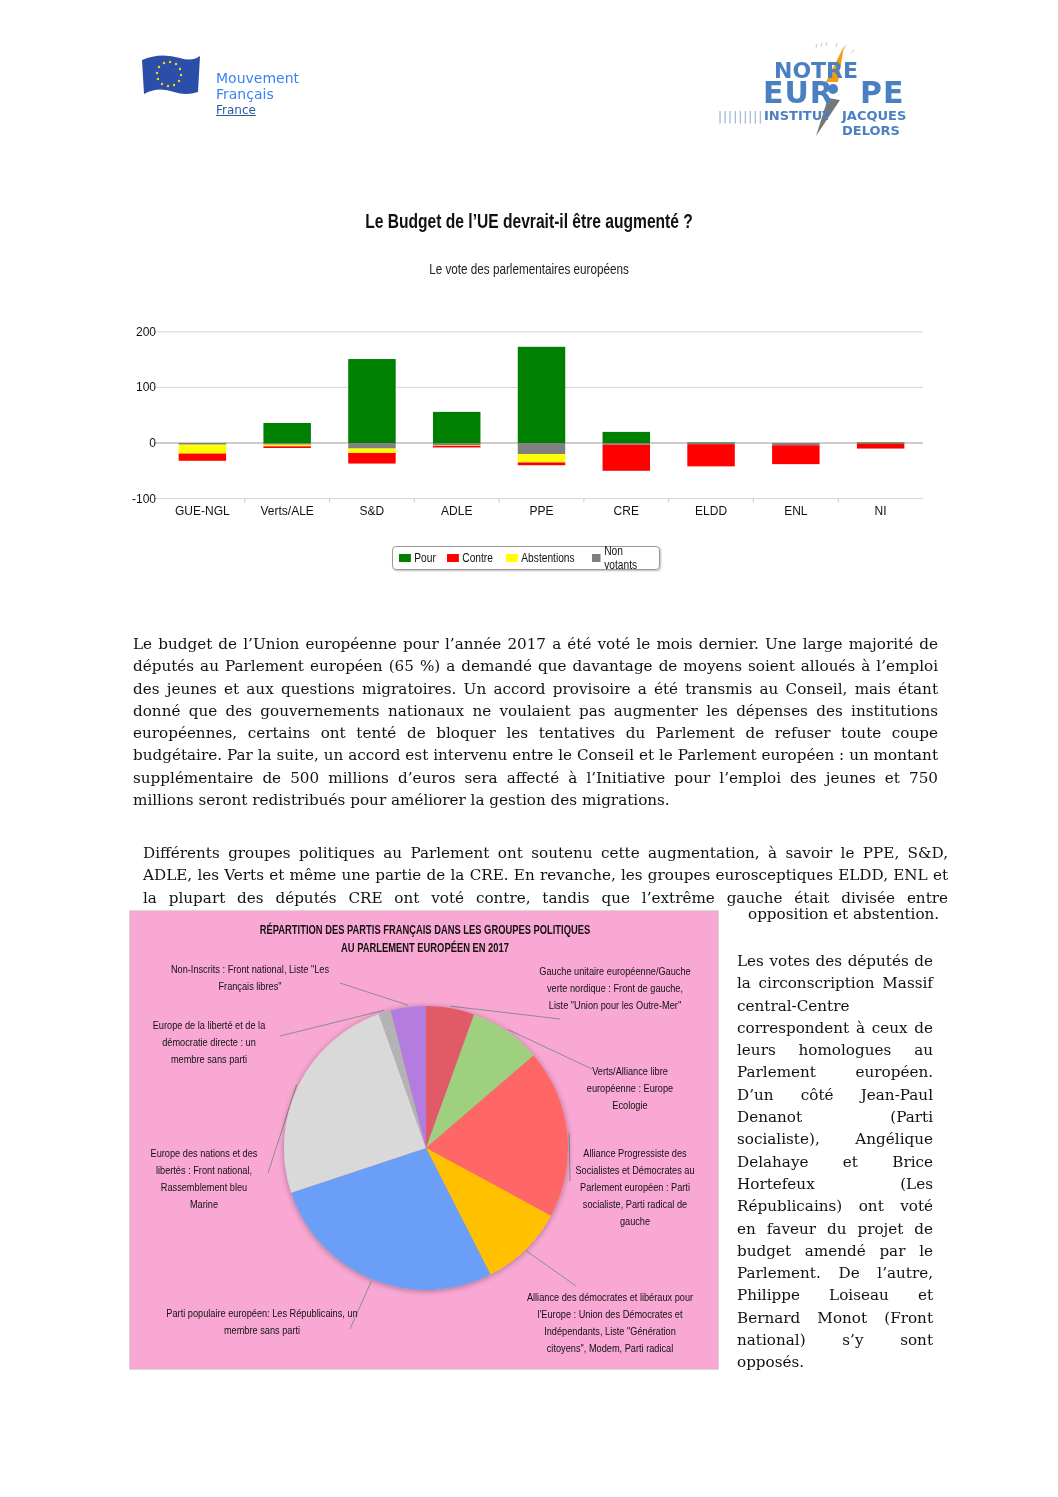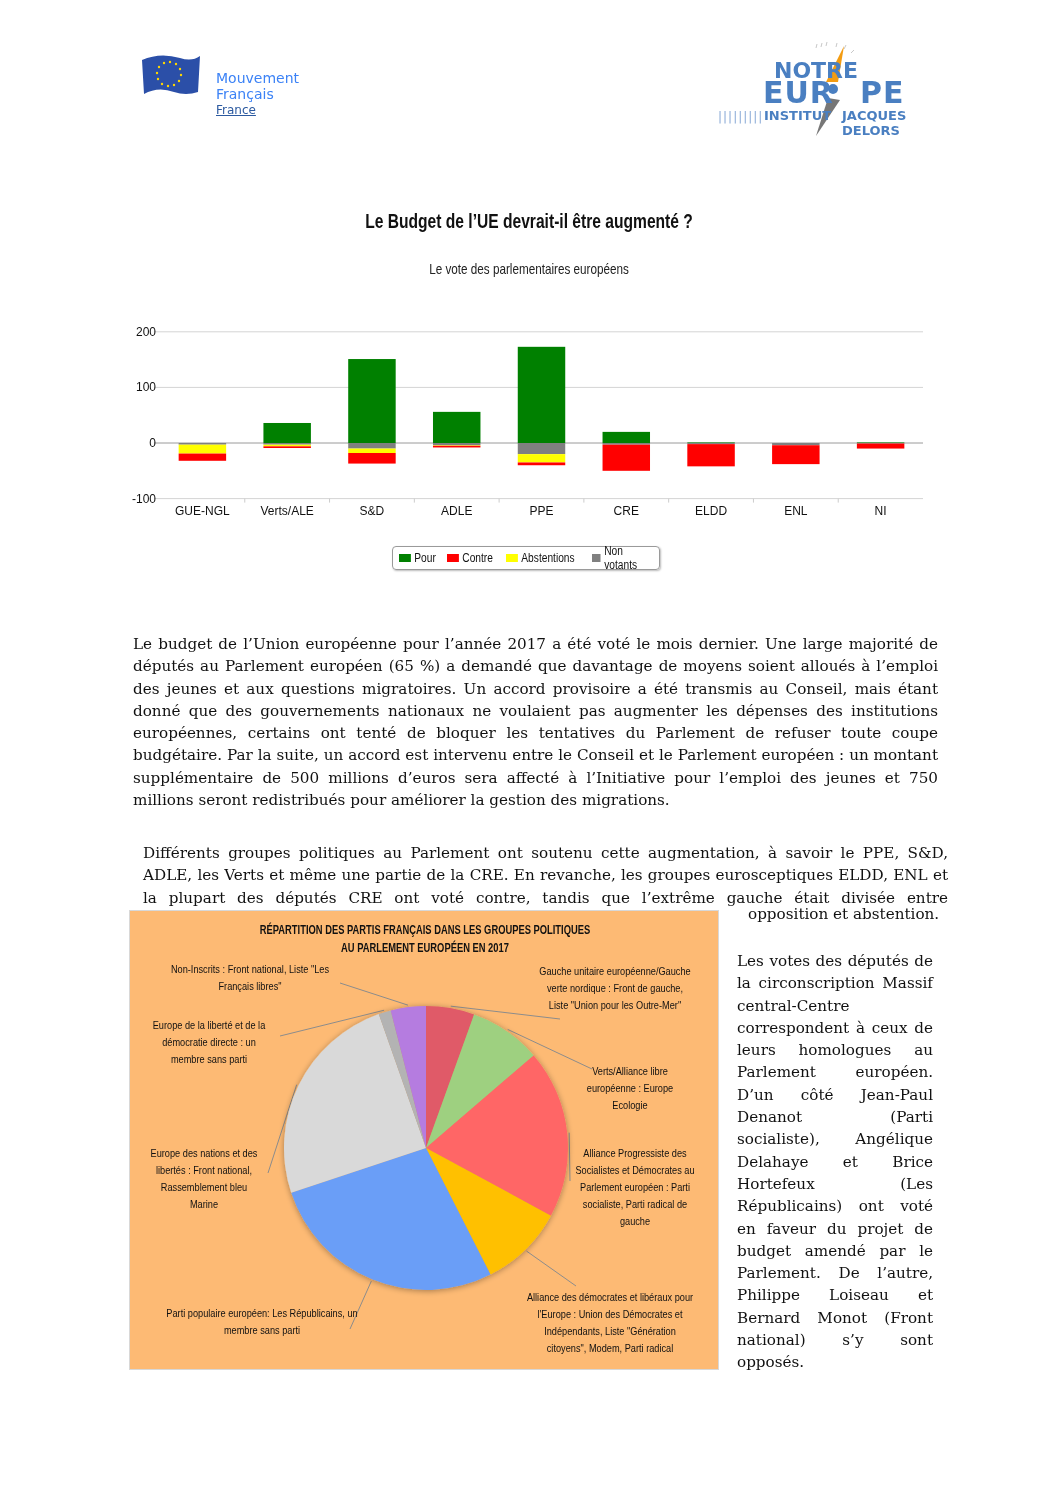--- a/index.html
+++ b/index.html
@@ -35,21 +35,21 @@
   .leg-sw { width: 14px; height: 8px; margin-right: 4px; display:inline-block; }
 
   
   .para { font-family: "DejaVu Serif", serif; font-size: 15.2px; line-height: 22.3px; text-align: justify; color: #111; }
   #para1 { left: 133px; top: 633px; width: 805px; }
   #para2 { left: 127px; top: 826px; width: 805px; }
   #para2-cont { left: 737px; top: 892px; width: 196px; }
   #para3 { left: 737px; top: 950px; width: 196px; }
 
   
-  #pie-box { left: 129px; top: 910px; width: 590px; height: 460px; border: 1px solid #d8d8d8; box-sizing: border-box; background:#fdba74; }
+  #pie-box { left: 129px; top: 910px; width: 590px; height: 460px; border: 1px solid #d8d8d8; box-sizing: border-box; background:#f9a8d4; }
   #pie-title { position:absolute; left:0; width:590px; top: 10px; text-align:center; font-family: "Liberation Sans", sans-serif; font-weight:bold; font-size: 12px; line-height: 18px; transform: scaleX(0.78); transform-origin: 295px 0; }
   #pie-svg { position:absolute; left:0; top:0; }
   .pie-label { position:absolute; font-family: "Liberation Sans", sans-serif; font-size: 11.5px; line-height: 17px; text-align:center; color:#111; transform: scaleX(0.8); }
 </style>
 </head>
 <body>
 
 <div id="logo-left" class="abs">
   <svg id="eu-flag" class="abs" width="62" height="44" viewBox="0 0 62 44">
     <path d="M2 8 Q20 0 40 6 Q52 10 60 4 L58 40 Q46 44 34 40 Q18 34 4 42 Z" fill="#2b4fa8"></path>

